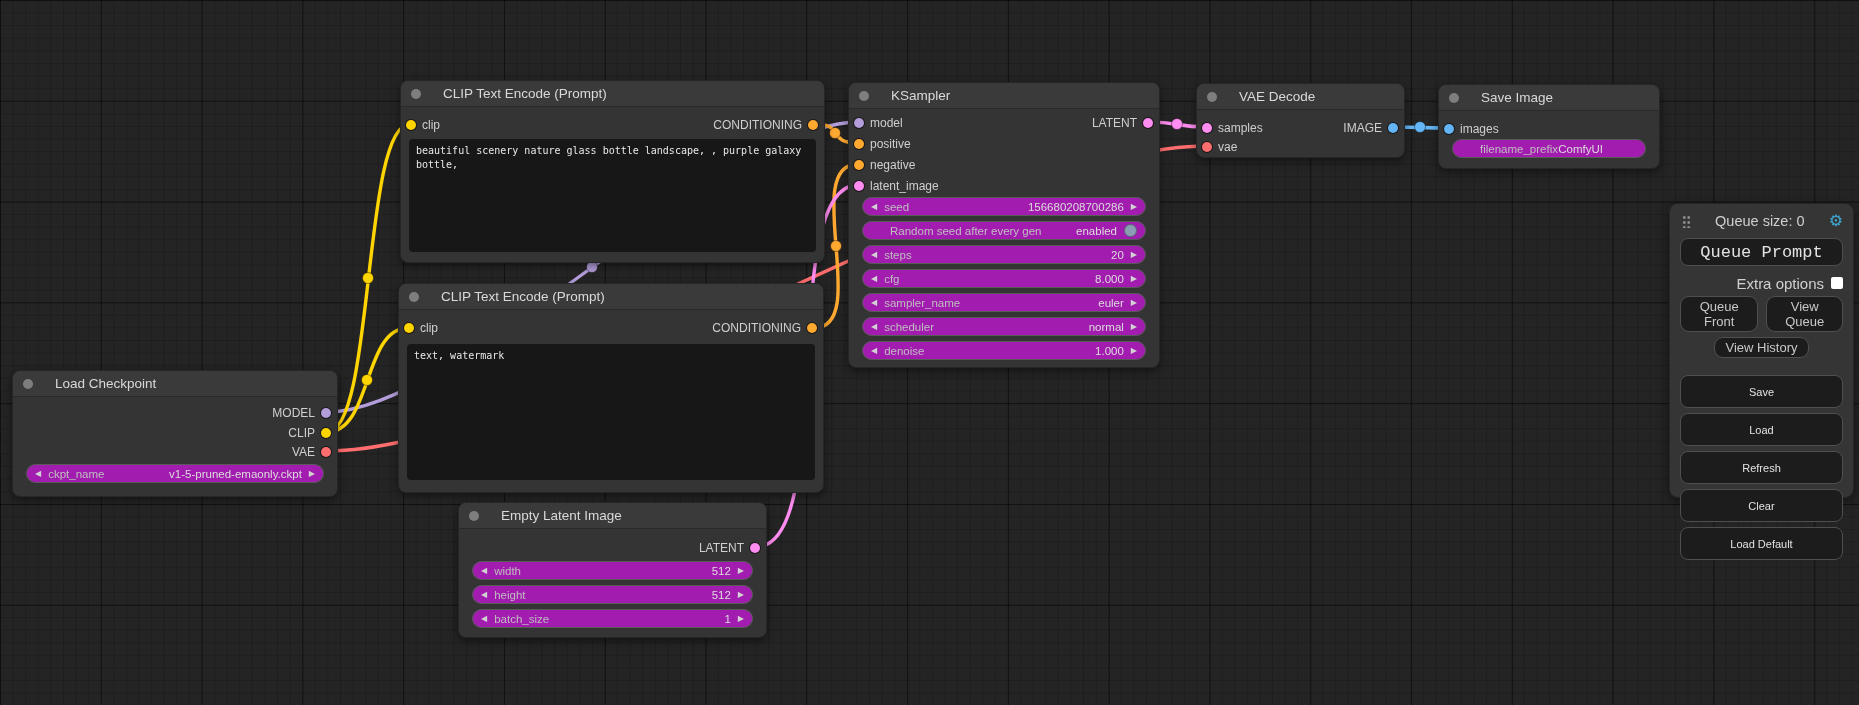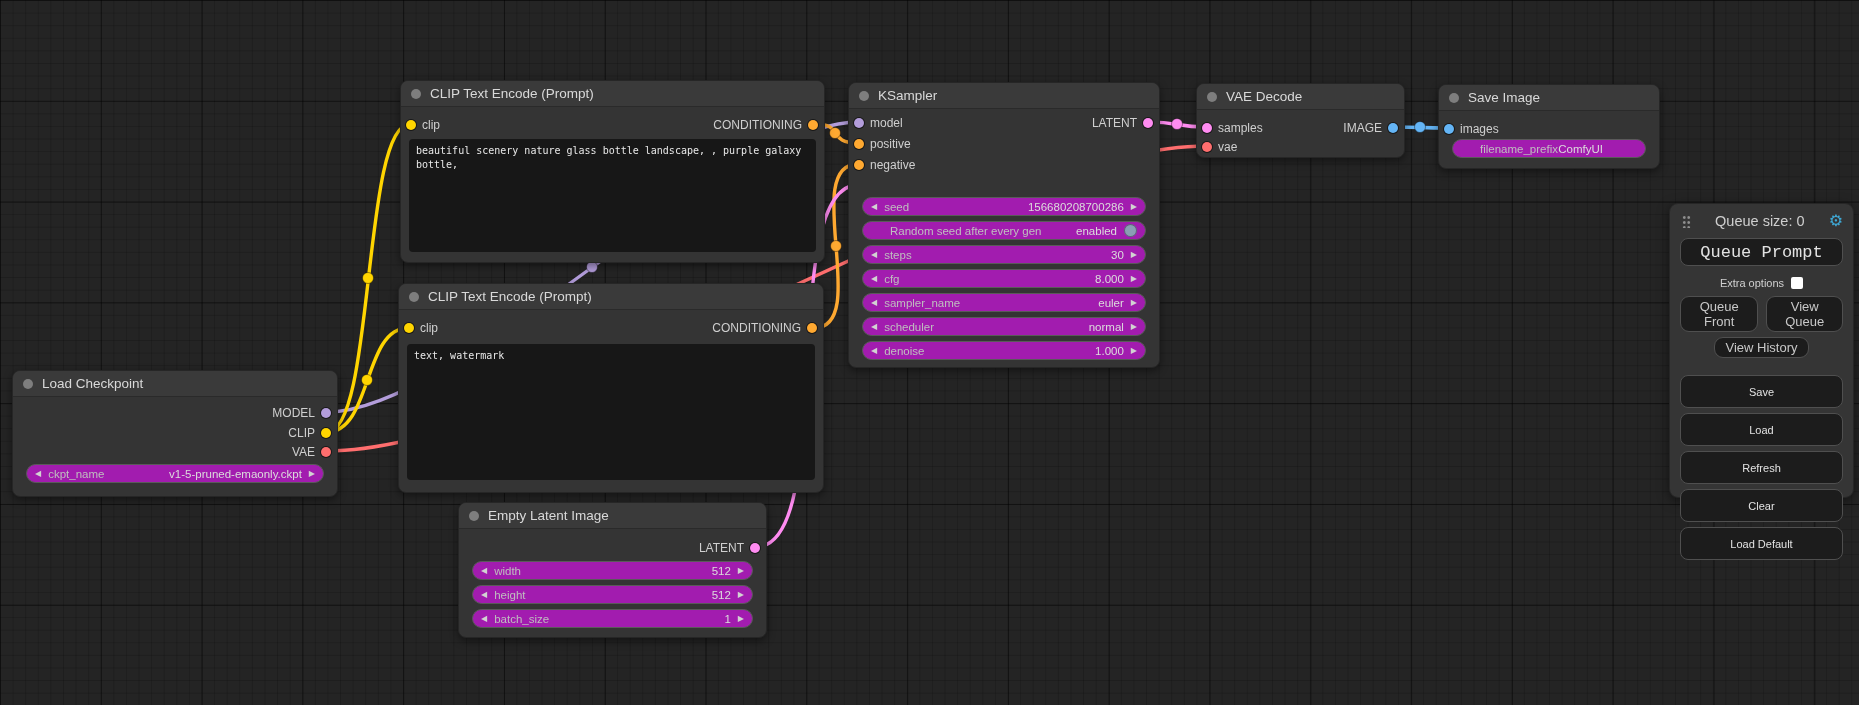--- a/index.html
+++ b/index.html
@@ -15,21 +15,21 @@
     font-family:"Liberation Sans", sans-serif;
   }
   svg.links{position:absolute;left:0;top:0;z-index:1;}
   svg.links path{fill:none;stroke-width:3.4px;stroke-linecap:round;}
 
   .node{
     position:absolute;z-index:2;background:#343434;border:1px solid #262626;
     border-radius:8px;box-shadow:0 3px 9px rgba(0,0,0,.45);box-sizing:border-box;
   }
   .ntitle{
-    height:26px;display:flex;align-items:center;gap:9px;padding:0 10px;
+    height:26px;display:flex;align-items:center;gap:22px;padding:0 10px;
     background:#3a3a3a;border-bottom:1px solid #2a2a2a;border-radius:7px 7px 0 0;
     font-size:13.5px;color:#d9d9d9;box-sizing:border-box;
   }
   .ndot{width:10px;height:10px;border-radius:50%;background:#7e7e7e;flex:0 0 auto;}
   .srow{position:absolute;left:0;right:0;height:20px;display:flex;align-items:center;
         font-size:12px;color:#cfcfcf;}
   .port{position:absolute;top:5px;width:10px;height:10px;border-radius:50%;
         box-shadow:0 0 0 1px rgba(0,0,0,.55);}
   .pin{left:5px;} .pout{right:6px;}
   .inlabel{margin-left:21px;}
@@ -65,22 +65,22 @@
     background-size:4.5px 5px;}
   .qsize{flex:1;text-align:center;font-size:14.5px;color:#cfcfcf;}
   .gear{font-size:16px;line-height:1;cursor:pointer;}
   .btn{
     display:block;width:163px;box-sizing:border-box;margin:0 auto;
     background:#1c1c1c;border:1px solid #4f4f4f;border-radius:8px;
     color:#e2e2e2;text-align:center;cursor:pointer;
     font-family:"Liberation Sans", sans-serif;
   }
   #queue-prompt{height:28px;font-size:17px;margin-top:7px;font-family:Liberation Mono, monospace;}
-  .extra-row{display:flex;align-items:center;justify-content:center;gap:7px;
-    margin-top:9px;font-size:11px;height:16px;}
+  .extra-row{display:flex;align-items:center;justify-content:flex-end;gap:7px;
+    margin-top:9px;font-size:15px;height:16px;}
   .chk{width:12px;height:12px;background:#fff;border-radius:2px;}
   .pill-row{display:flex;justify-content:center;gap:8px;margin-top:5px;}
   .pill{
     background:#1c1c1c;border:1px solid #4f4f4f;border-radius:9px;
     color:#c8c8c8;font-size:13px;padding:2px 10px;cursor:pointer;
     font-family:"Liberation Sans", sans-serif;
   }
   .action{height:33px;font-size:11px;margin-top:5px !important;}
   .action.first{margin-top:17px !important;}
 </style>
@@ -175,36 +175,40 @@
       <span class="port pout" style="background: rgb(255, 140, 241);"></span>
     </div>
     <div class="srow" style="top:51px">
       <span class="port pin" style="background: rgb(255, 169, 49);"></span>
       <span class="inlabel">positive</span>
     </div>
     <div class="srow" style="top:72px">
       <span class="port pin" style="background: rgb(255, 169, 49);"></span>
       <span class="inlabel">negative</span>
     </div>
+    <div class="srow" style="top:93px">
+      <span class="port pin" style="background: rgb(255, 140, 241);"></span>
+      <span class="inlabel">latent_image</span>
+    </div>
 
     <div class="widget" style="top:114px">
       <span class="warrow">◀</span>
       <span class="wlabel">seed</span>
       <span class="wvalue">156680208700286</span>
       <span class="warrow">▶</span>
     </div>
     <div class="widget no-arrows" style="top:138px">
       <span class="wlabel">Random seed after every gen</span>
       <span class="wvalue">enabled</span>
       <span class="toggle-dot" style="background: rgb(138, 157, 181);"></span>
     </div>
     <div class="widget" style="top:162px">
       <span class="warrow">◀</span>
       <span class="wlabel">steps</span>
-      <span class="wvalue">30</span>
+      <span class="wvalue">20</span>
       <span class="warrow">▶</span>
     </div>
     <div class="widget" style="top:186px">
       <span class="warrow">◀</span>
       <span class="wlabel">cfg</span>
       <span class="wvalue">8.000</span>
       <span class="warrow">▶</span>
     </div>
     <div class="widget" style="top:210px">
       <span class="warrow">◀</span>

